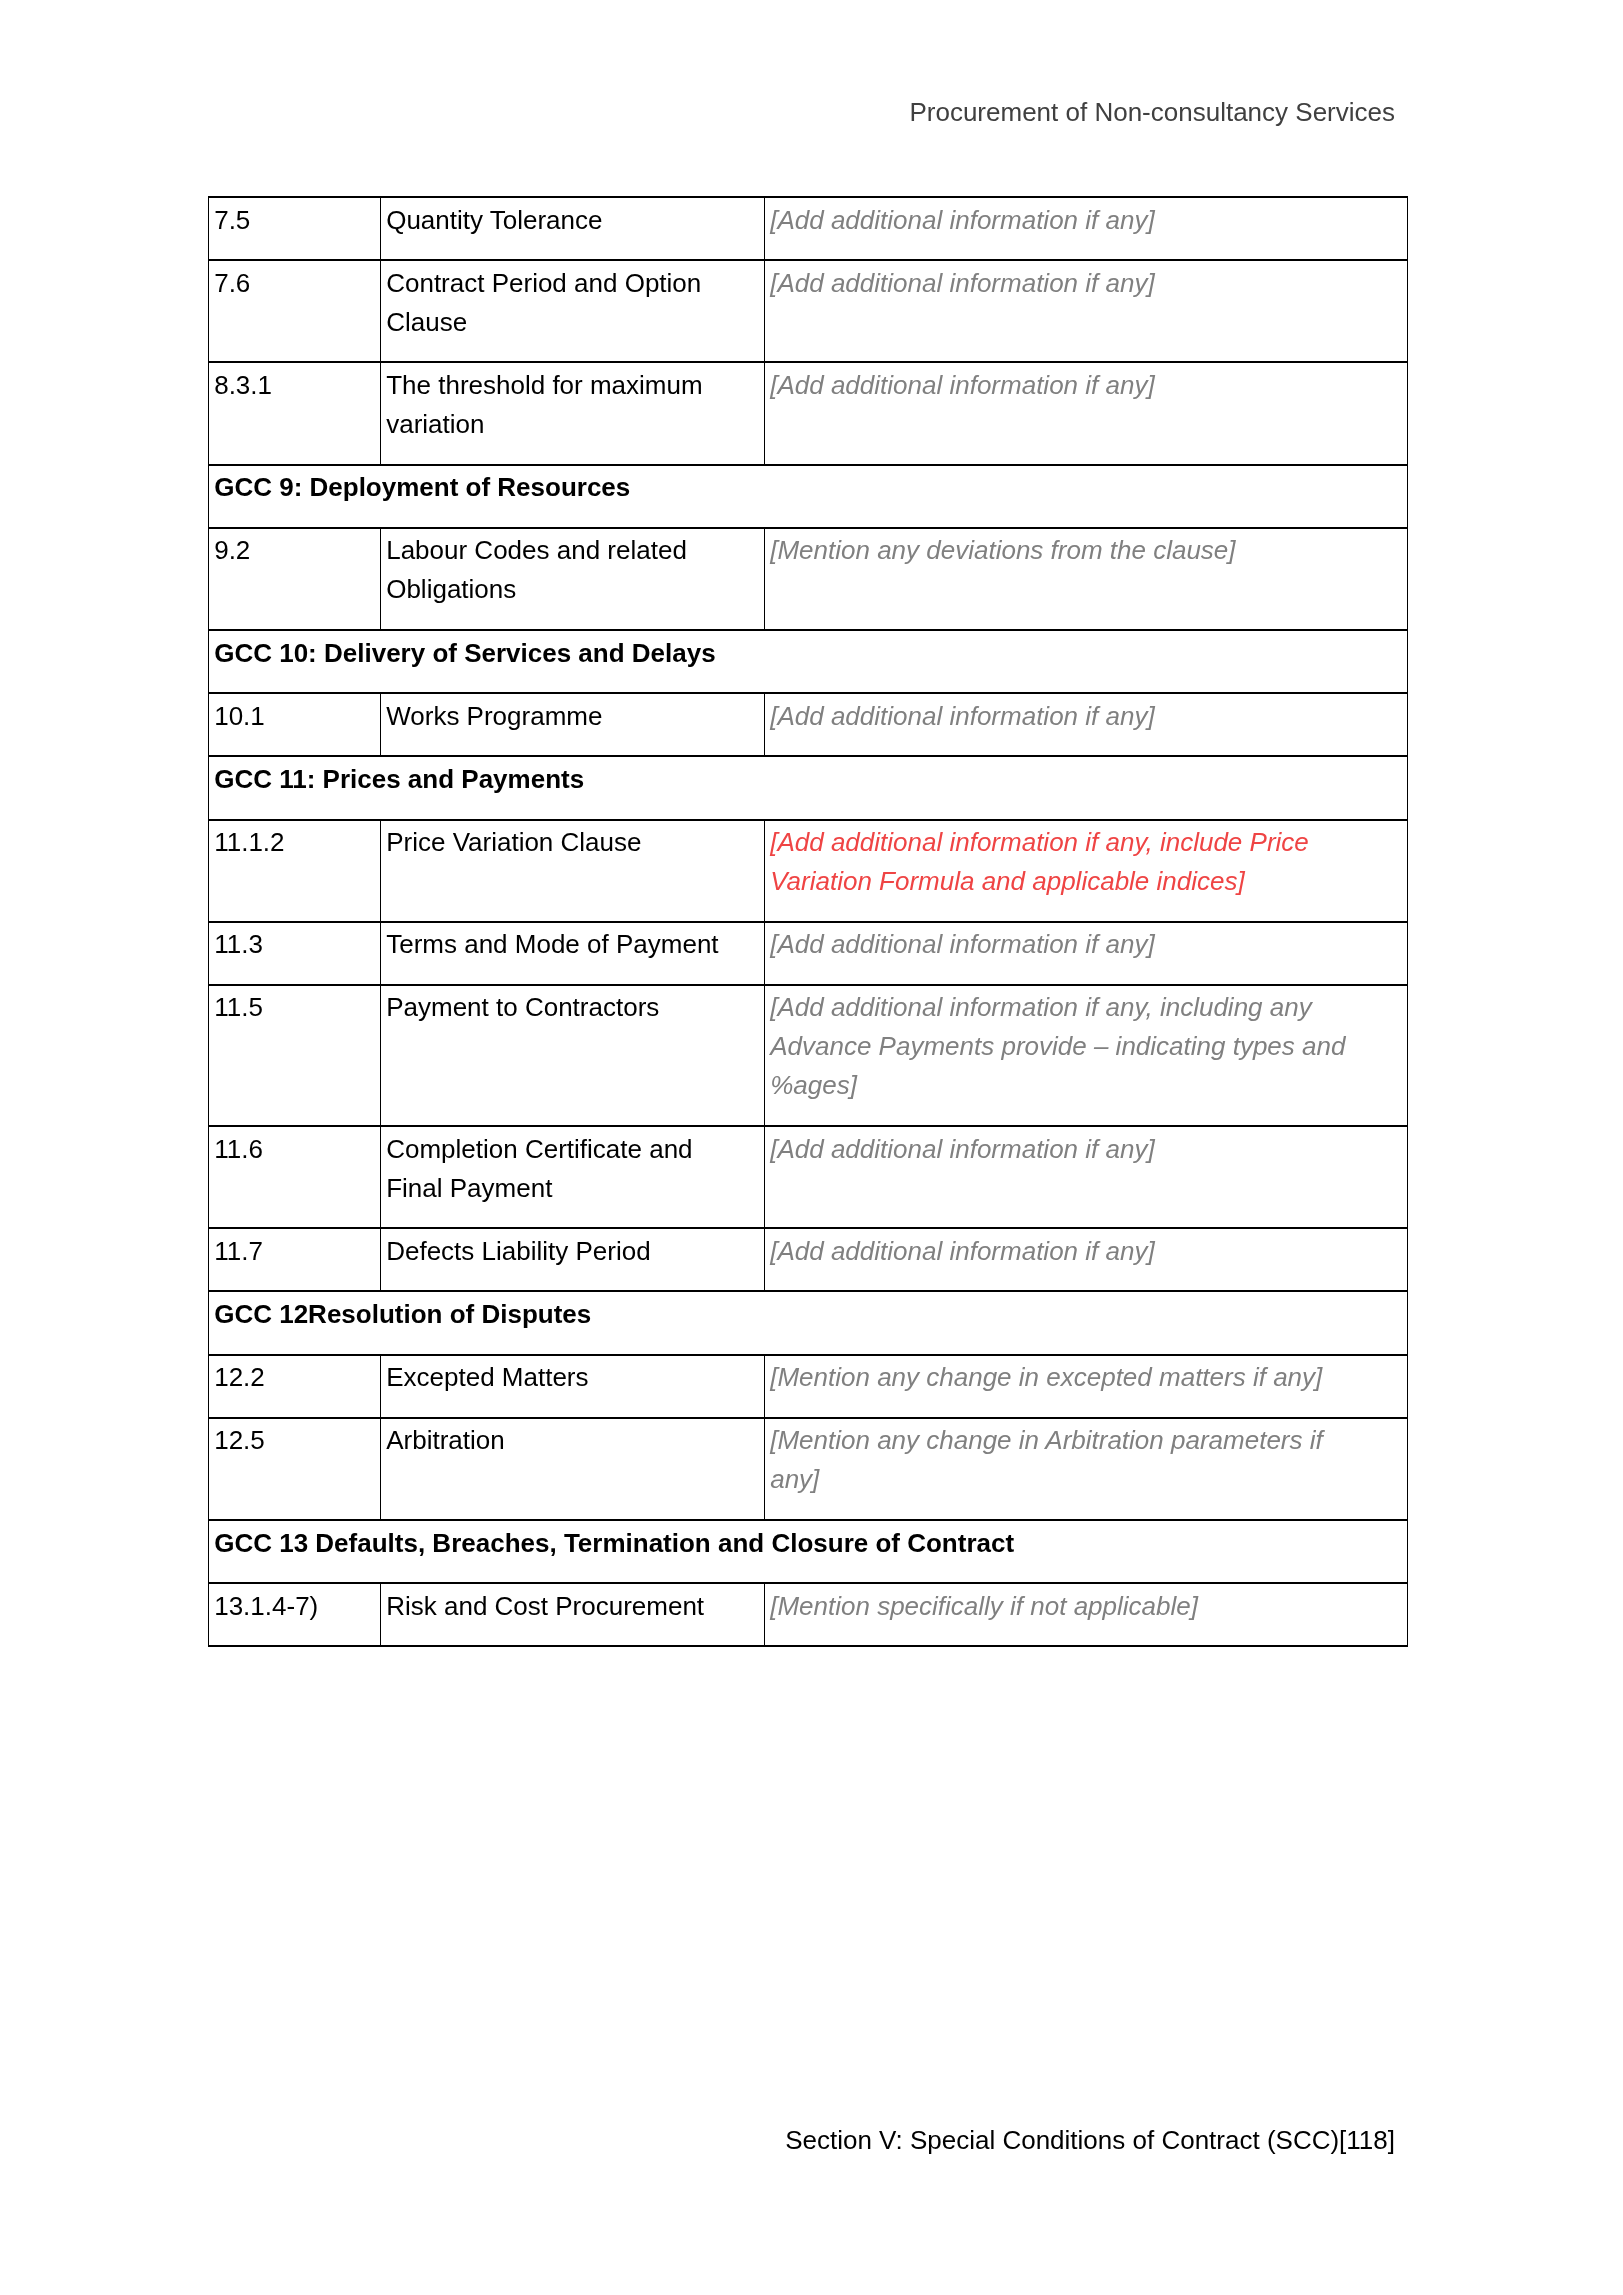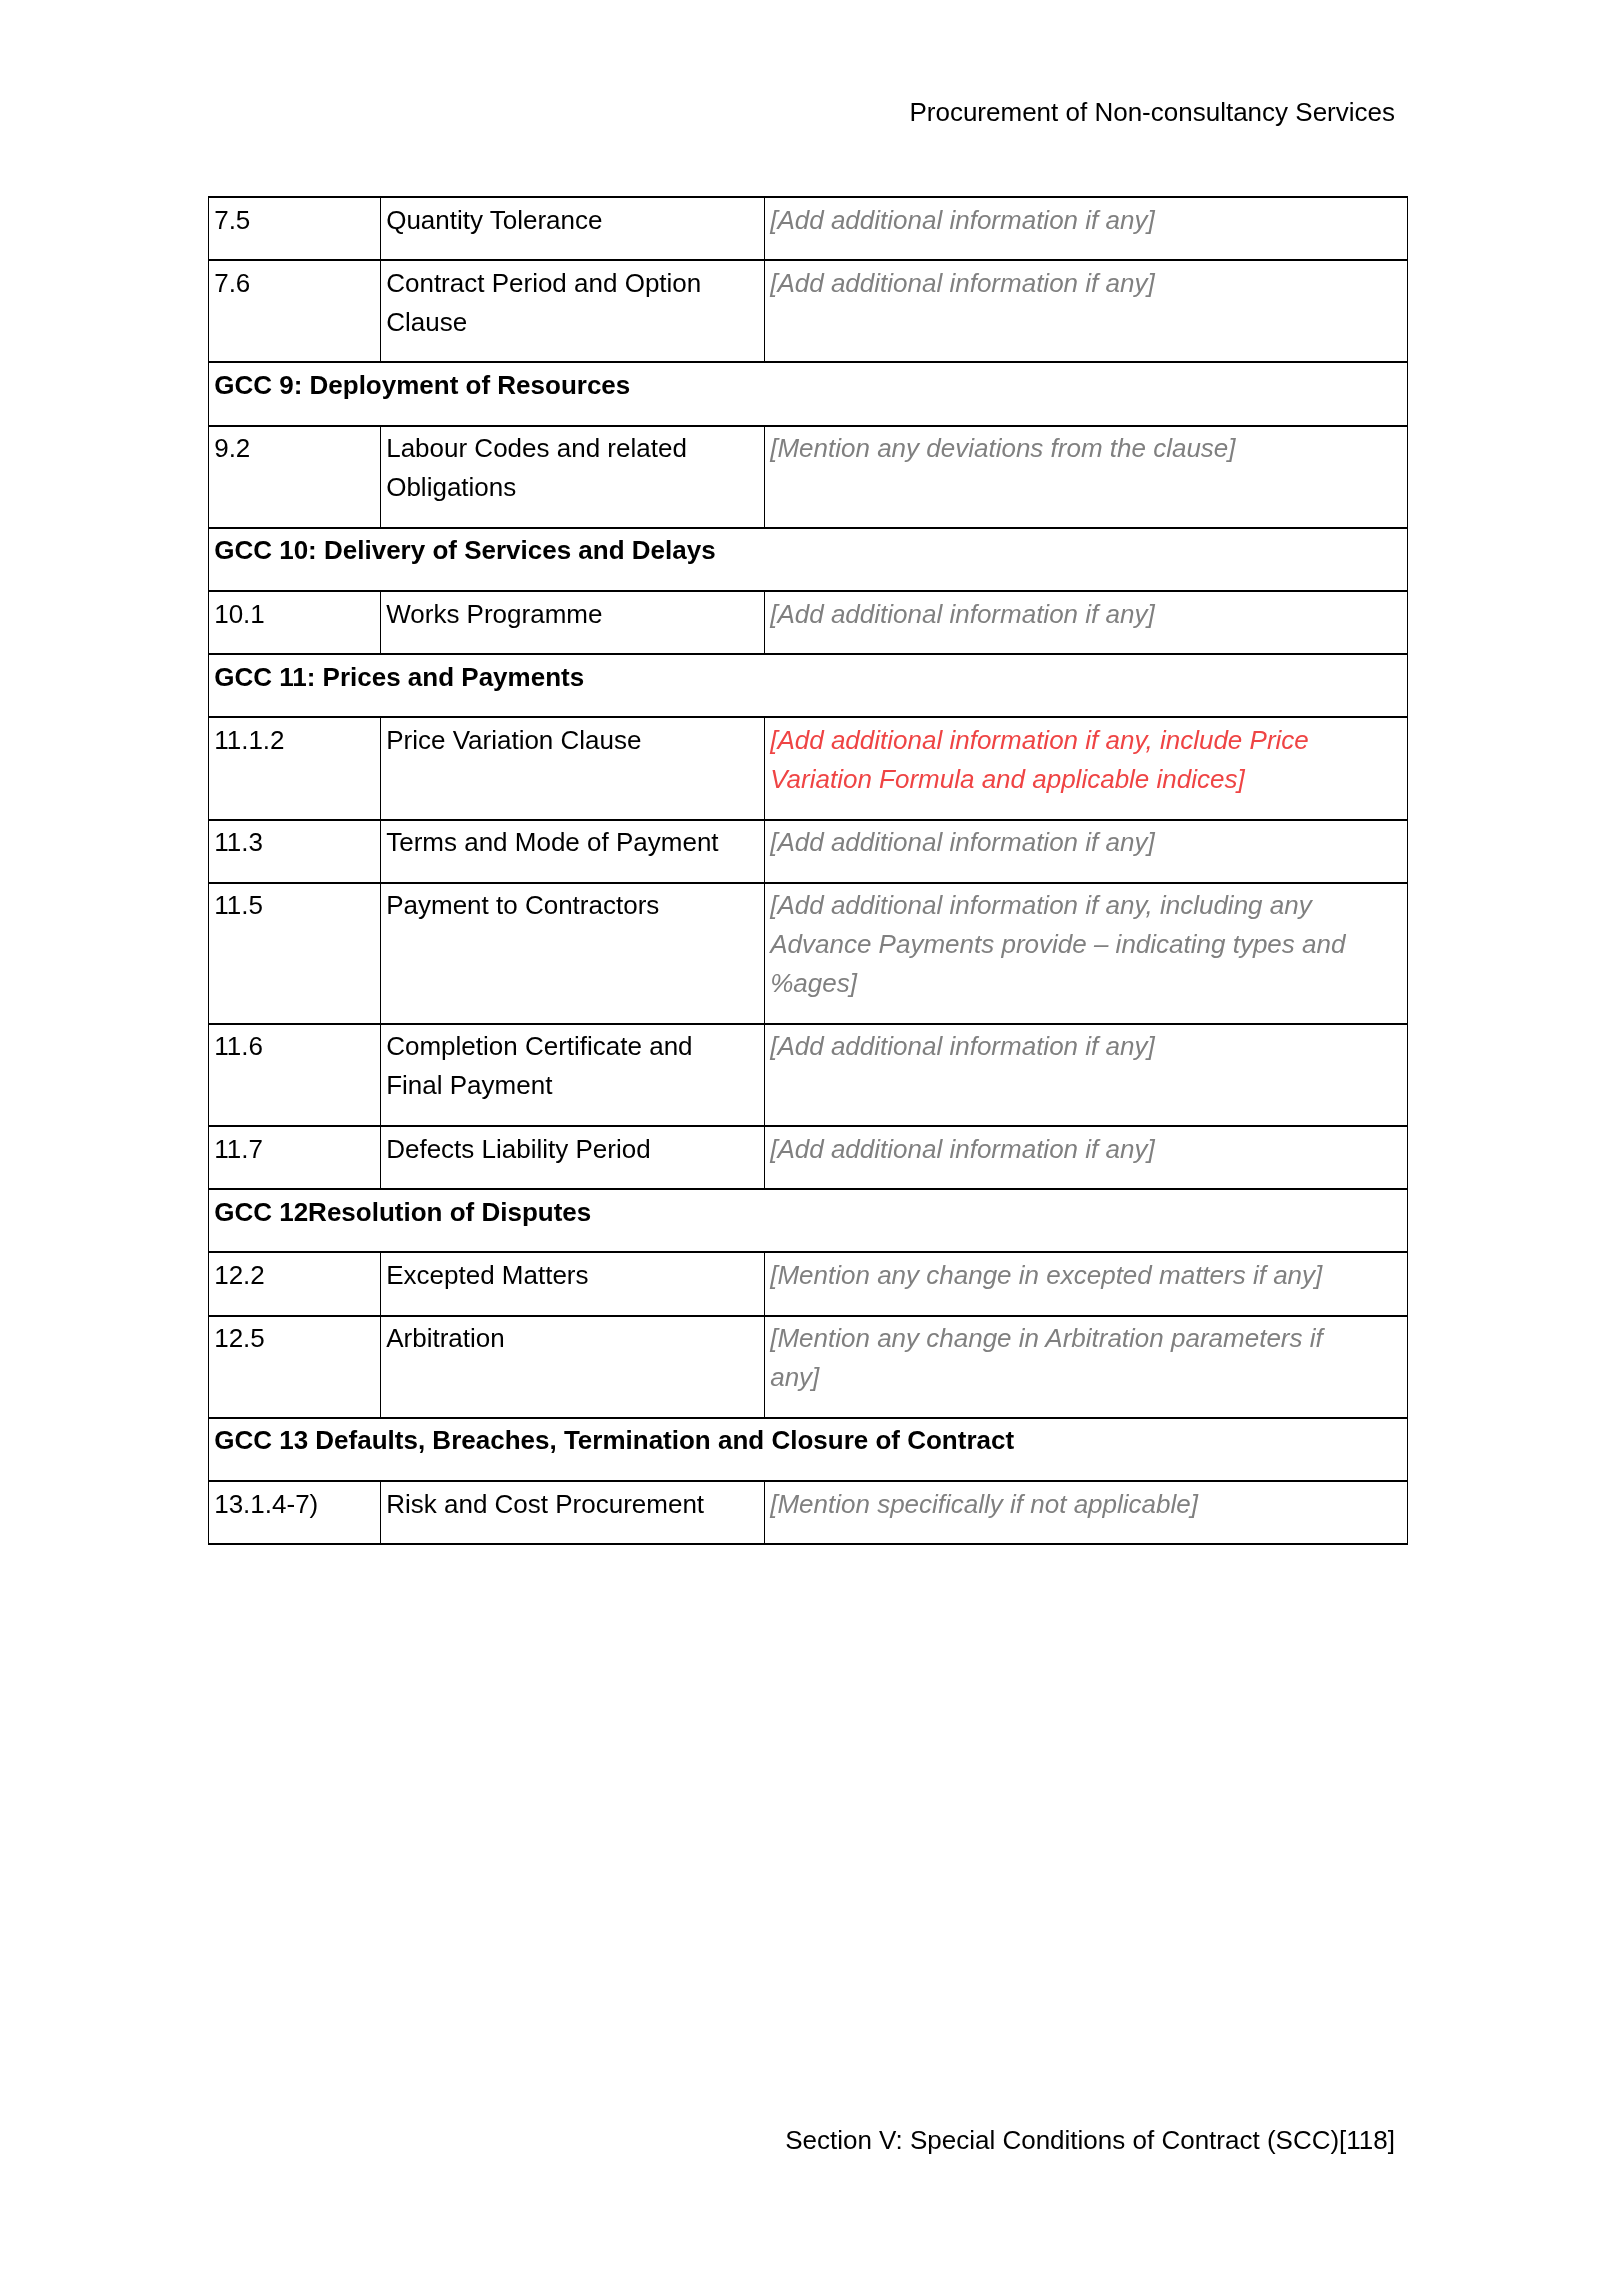--- a/index.html
+++ b/index.html
@@ -15,21 +15,21 @@
     color: #000000;
   }
   .doc-header {
     position: absolute;
     top: 97px;
     left: 196px;
     width: 1199px;
     text-align: right;
     font-size: 26px;
     line-height: 31px;
-    color: #000000;
+    color: #404040;
   }
   table.scc-table {
     position: absolute;
     top: 196px;
     left: 208px;
     width: 1199px;
     border-collapse: collapse;
     table-layout: fixed;
   }
   table.scc-table td {
@@ -80,20 +80,26 @@
   <tbody>
       <tr class="item-row">
         <td class="clause-num">7.5</td>
         <td class="clause-title">Quantity Tolerance</td>
         <td class="clause-info" style="color: rgb(128, 128, 128);">[Add additional information if any]</td>
       </tr>
       <tr class="item-row">
         <td class="clause-num">7.6</td>
         <td class="clause-title">Contract Period and Option
 Clause</td>
+        <td class="clause-info" style="color: rgb(128, 128, 128);">[Add additional information if any]</td>
+      </tr>
+      <tr class="item-row">
+        <td class="clause-num">8.3.1</td>
+        <td class="clause-title">The threshold for maximum
+variation</td>
         <td class="clause-info" style="color: rgb(128, 128, 128);">[Add additional information if any]</td>
       </tr>
       <tr class="section-row">
         <td colspan="3" class="section-title">GCC 9: Deployment of Resources</td>
       </tr>
       <tr class="item-row">
         <td class="clause-num">9.2</td>
         <td class="clause-title">Labour Codes and related
 Obligations</td>
         <td class="clause-info" style="color: rgb(128, 128, 128); margin-top: 18px;">[Mention any deviations from the clause]</td>

